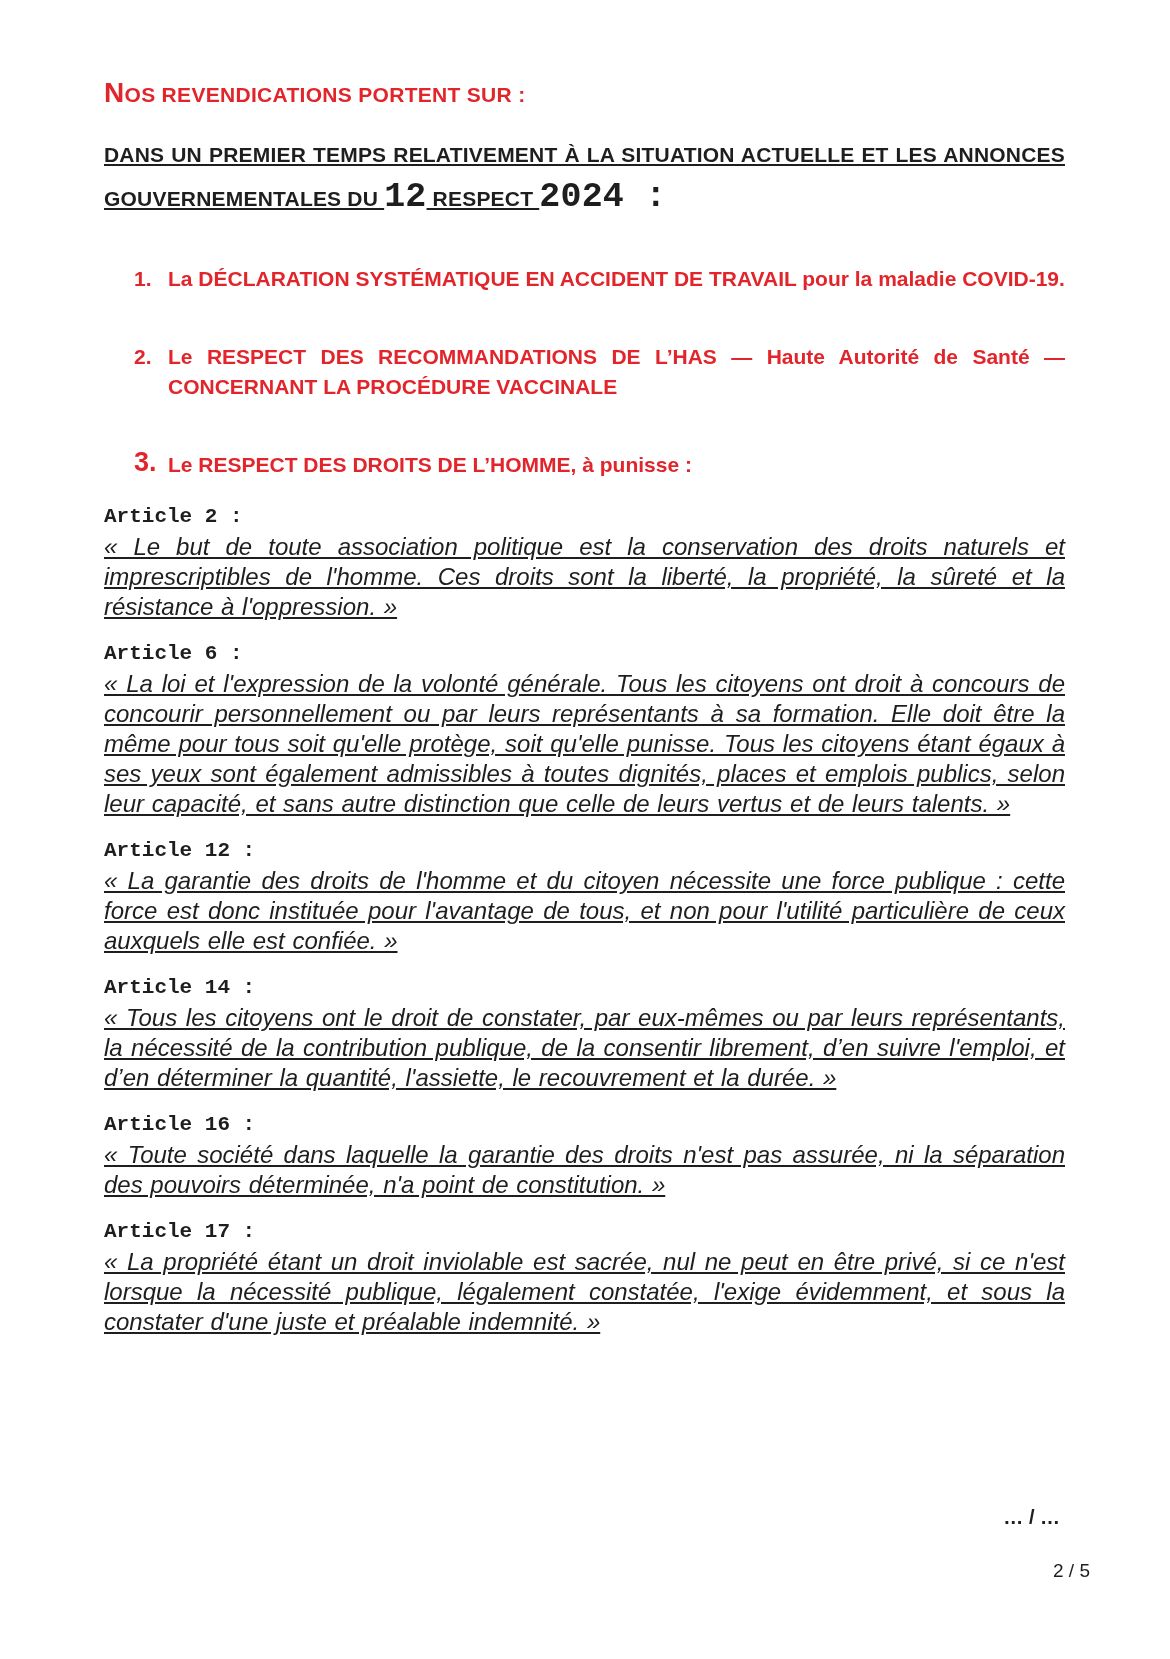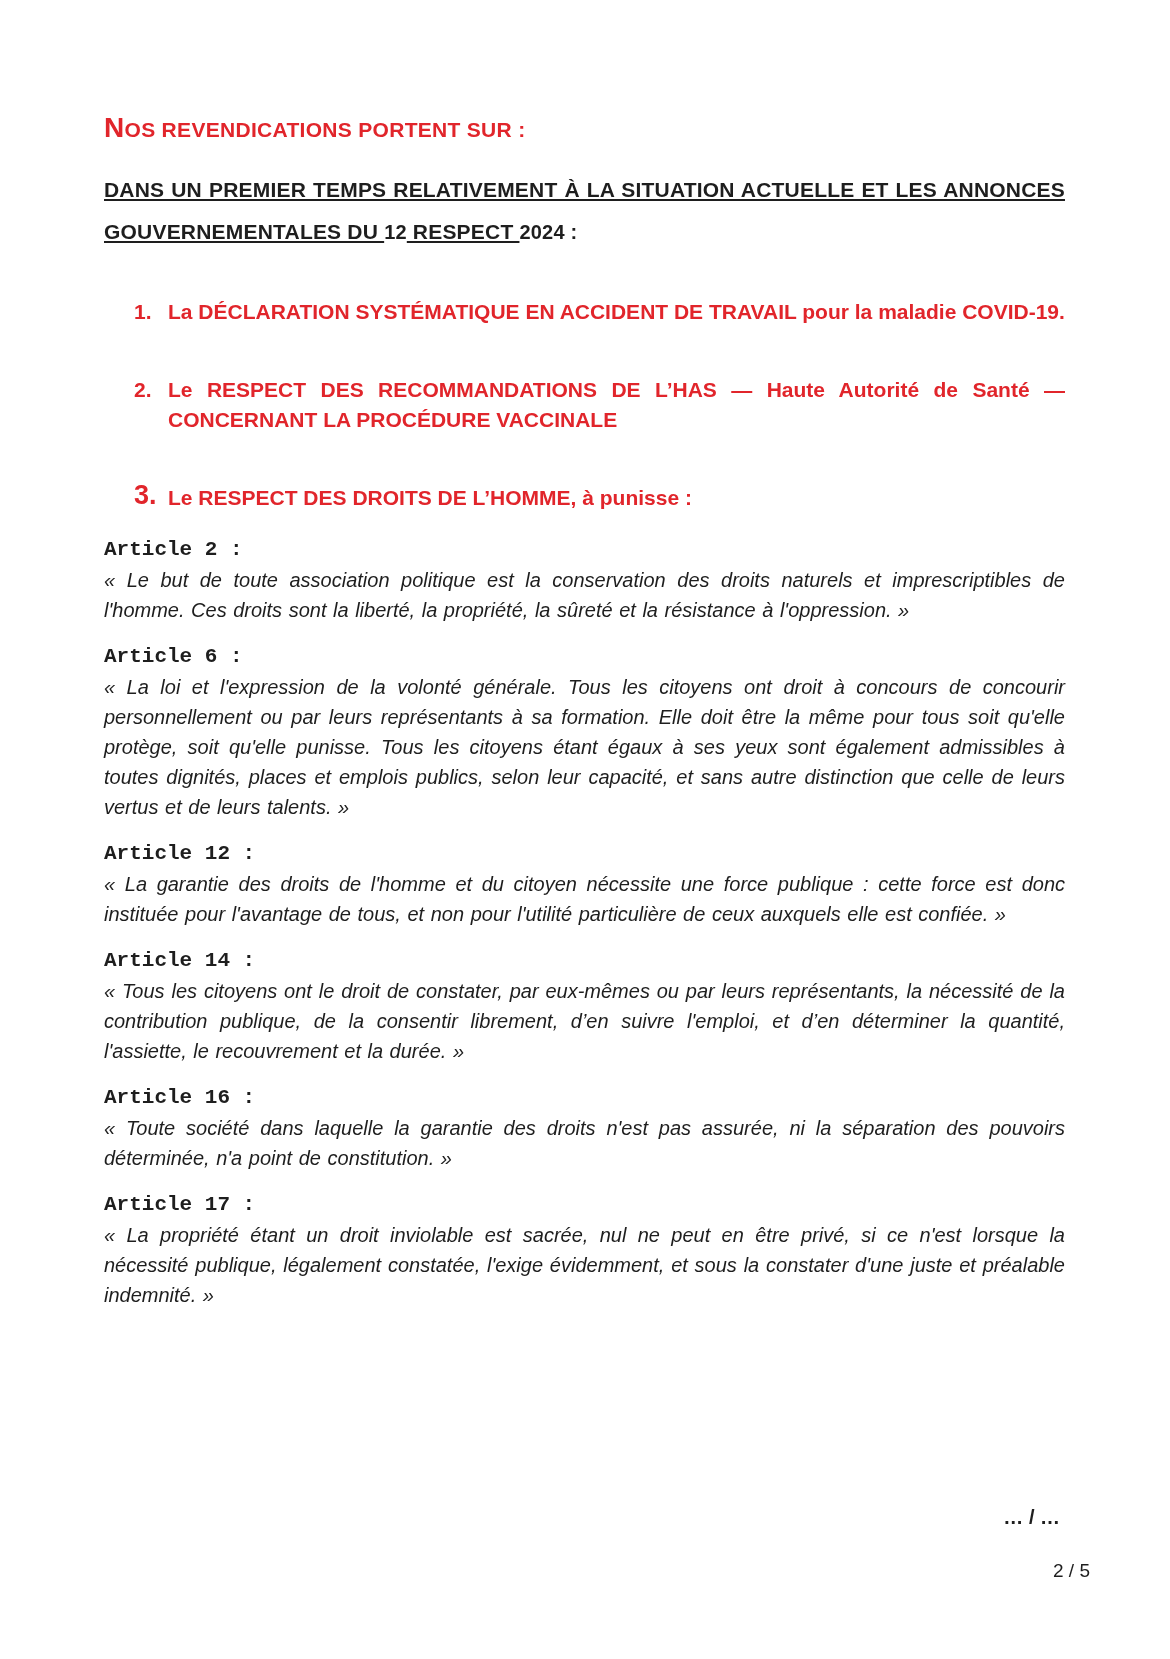--- a/index.html
+++ b/index.html
@@ -13,21 +13,21 @@
     position:relative;
     overflow:hidden;
     font-family:"Liberation Sans", sans-serif;
     color:var(--ink);
     -webkit-font-smoothing:antialiased;
   }
   .content{
     position:absolute;
     left:104px;top:0;
     width:961px;
-    padding-top:112px;
+    padding-top:77px;
     box-sizing:border-box;
   }
   
   .title{
     margin:0;
     color:var(--red);
     font-weight:bold;
     line-height:28px;
     letter-spacing:0.3px;
   }
@@ -35,21 +35,21 @@
   .title .seg-small{font-size:21px;}
   
   .intro{
     margin:26px 0 0 0;
     font-weight:bold;
     line-height:40px;
     text-align:justify;
     letter-spacing:0.2px;
   }
   .intro .seg-small{font-size:21px;text-decoration:underline;}
-  .intro .seg-big{font-size:20px;}
+  .intro .seg-big{font-size:35px;font-family:Liberation Mono, monospace;}
   
   .demands{
     list-style:none;
     margin:43px 0 22px 0;
     padding:0;
     color:var(--red);
     font-weight:bold;
     font-size:21px;
   }
   .demand{
@@ -66,27 +66,28 @@
   .article .a-head{
     margin:0;
     font-size:21px;
     line-height:30px;
     font-weight:bold;
     color:var(--ink);
     font-family:Liberation Mono, monospace;
   }
   .article .a-body{
     margin:0;
-    font-size:20px;
+    font-size:24px;
     line-height:30px;
     font-style:italic;
     font-weight:500;
     text-align:justify;
     word-spacing:1px;
     color:var(--ink);
+    text-decoration:underline;
   }
   
   .footer-cont{
     position:absolute;
     top:1506px;right:110px;
     font-size:20px;
     font-weight:bold;
   }
   .footer-page{
     position:absolute;

